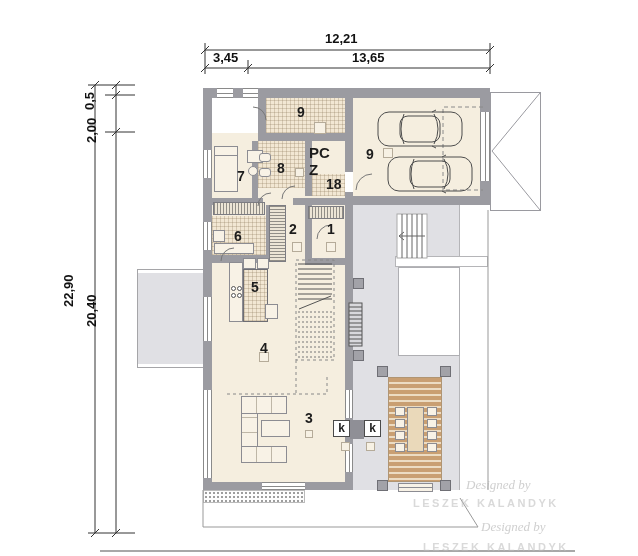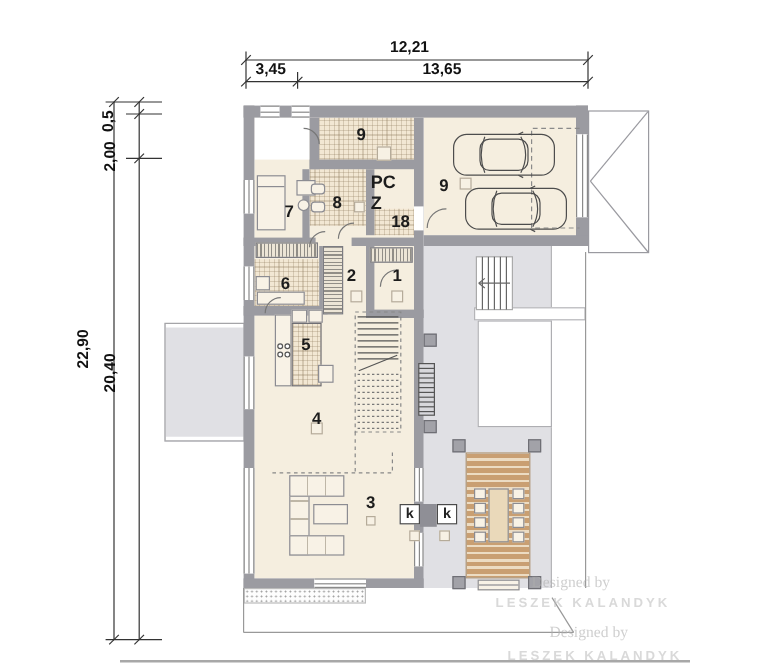--- a/index.html
+++ b/index.html
@@ -39,22 +39,22 @@
   .vdim{position:absolute;font-size:13px;font-weight:600;color:var(--dimc);white-space:nowrap;
     transform:rotate(-90deg);transform-origin:left bottom;}
   .kbox{position:absolute;width:17px;height:17px;background:#fff;border:1.5px solid #4a4a4a;
     box-sizing:border-box;font-size:12px;font-weight:700;text-align:center;line-height:14px;color:#222;}
   .chim{position:absolute;background:#8f8f96;}
   .sofa{position:absolute;background:#f8f2e6;border:1px solid var(--line);box-sizing:border-box;
     background-image:repeating-linear-gradient(90deg,transparent 0 14px,rgba(120,110,90,.45) 14px 15px);}
   .sofav{background-image:repeating-linear-gradient(0deg,transparent 0 14px,rgba(120,110,90,.45) 14px 15px);}
   .circ{border-radius:50%;}
   .dot{position:absolute;width:5px;height:5px;border:1px solid #555;border-radius:50%;box-sizing:border-box;background:#fff;}
-  .wm1{position:absolute;font-family:"Liberation Serif",serif;font-size:13px;
-    color:rgba(175,175,175,.6);white-space:nowrap;}
+  .wm1{position:absolute;font-family:"Liberation Serif",serif;font-style:italic;font-size:13px;
+    color:rgba(175,175,175,.6);white-space:nowrap;margin-left:23px;}
   .wm2{position:absolute;font-size:11px;letter-spacing:2.5px;color:rgba(185,185,185,.55);
     font-weight:700;white-space:nowrap;}
   svg.ov{position:absolute;left:0;top:0;pointer-events:none;}
 </style>
 </head>
 <body>
 
 <div class="plan">
 
   <div class="floor" style="left:212px;top:98px;width:133px;height:384px;"></div>

